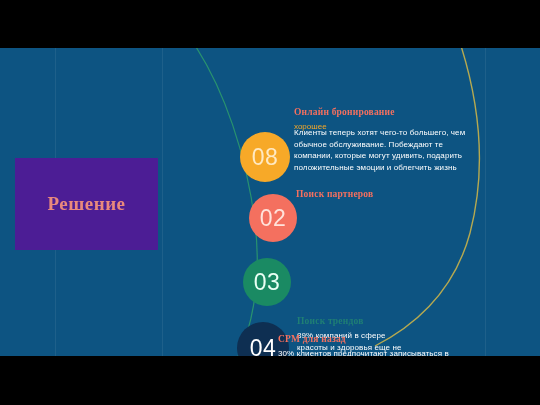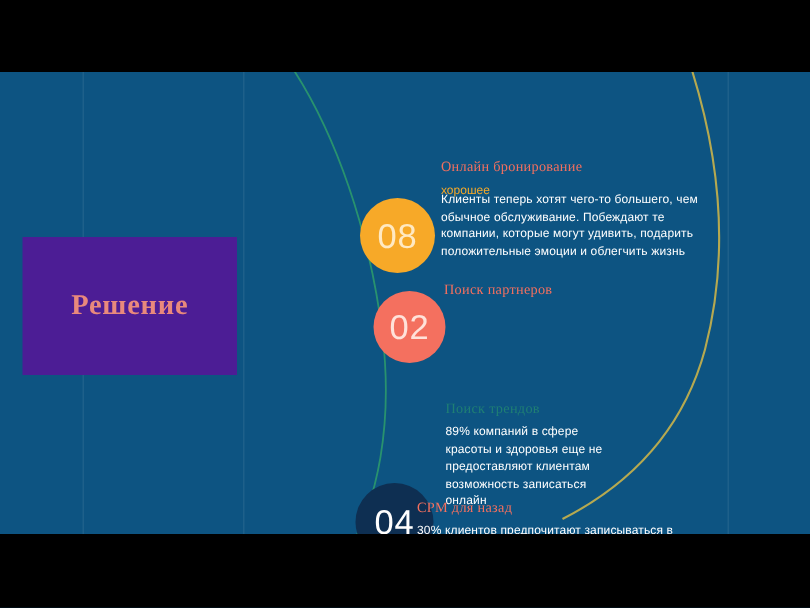--- a/index.html
+++ b/index.html
@@ -97,21 +97,21 @@
   #circle-3 { left: 243px; top: 210px; width: 48px; height: 48px; background: #1a8a63; color: #e9fff4; }
   #circle-4 { left: 237px; top: 274px; width: 52px; height: 52px; background: #0e2f52; color: #ffffff; }
 
   
   .block {
     position: absolute;
     z-index: 30;
   }
   .block-title {
     font-family: "Liberation Serif", serif;
-    font-weight: normal;
+    font-weight: bold;
     font-size: 9.5px;
     letter-spacing: 0.2px;
     white-space: nowrap;
   }
   .block-body {
     font-family: "Liberation Sans", sans-serif;
     font-size: 8px;
     line-height: 11.5px;
     color: #ffffff;
     letter-spacing: 0.1px;
@@ -127,21 +127,21 @@
     color: #f7a928;
     font-family: "Liberation Sans", sans-serif;
     font-size: 8px;
   }
 
   #block-2 { left: 296px; top: 141px; width: 170px; }
   #block-2 .block-title { color: #f4705f; margin-bottom: 4px; }
   #block-2 .block-body  { width: 165px; }
 
   #block-3 { left: 297px; top: 220px; width: 160px; }
-  #block-3 .block-title { color: #1f7f74; margin-bottom: 4px; }
+  #block-3 .block-title { color: #1f7f74; margin-bottom: 4px; margin-top: 48px; }
   #block-3 .block-body  { width: 120px; }
 
   #block-4 { left: 278px; top: 286px; width: 180px; }
   #block-4 .block-title { color: #f4705f; margin-bottom: 4px; }
   #block-4 .block-body  { width: 175px; }
 </style>
 </head>
 <body>
 
 <div id="stage">
@@ -162,20 +162,23 @@
     <div id="solution-panel">
       <span id="solution-title">Решение</span>
     </div>
 
     <div id="circle-1" class="step-circle">
       <span>08</span>
     </div>
     <div id="circle-2" class="step-circle">
       <span>02</span>
     </div>
+    <div id="circle-3" class="step-circle">
+      <span>03</span>
+    </div>
     <div id="circle-4" class="step-circle">
       <span>04</span>
     </div>
 
     <div id="block-1" class="block">
       <div class="block-title">Онлайн бронирование</div>
       <div class="block-body">Клиенты теперь хотят чего-то большего,  чем обычное обслуживание. Побеждают те компании, которые  могут удивить, подарить положительные  эмоции и облегчить жизнь</div>
       <div class="overlap-word">хорошее</div>
     </div>
 

